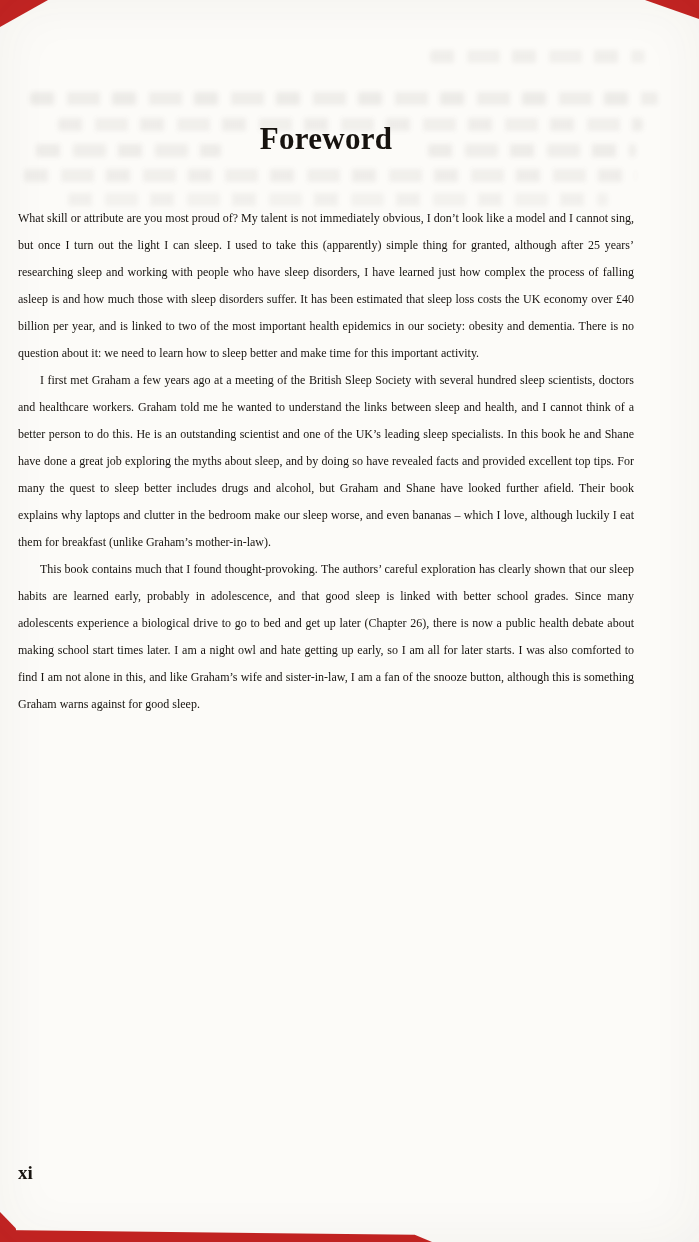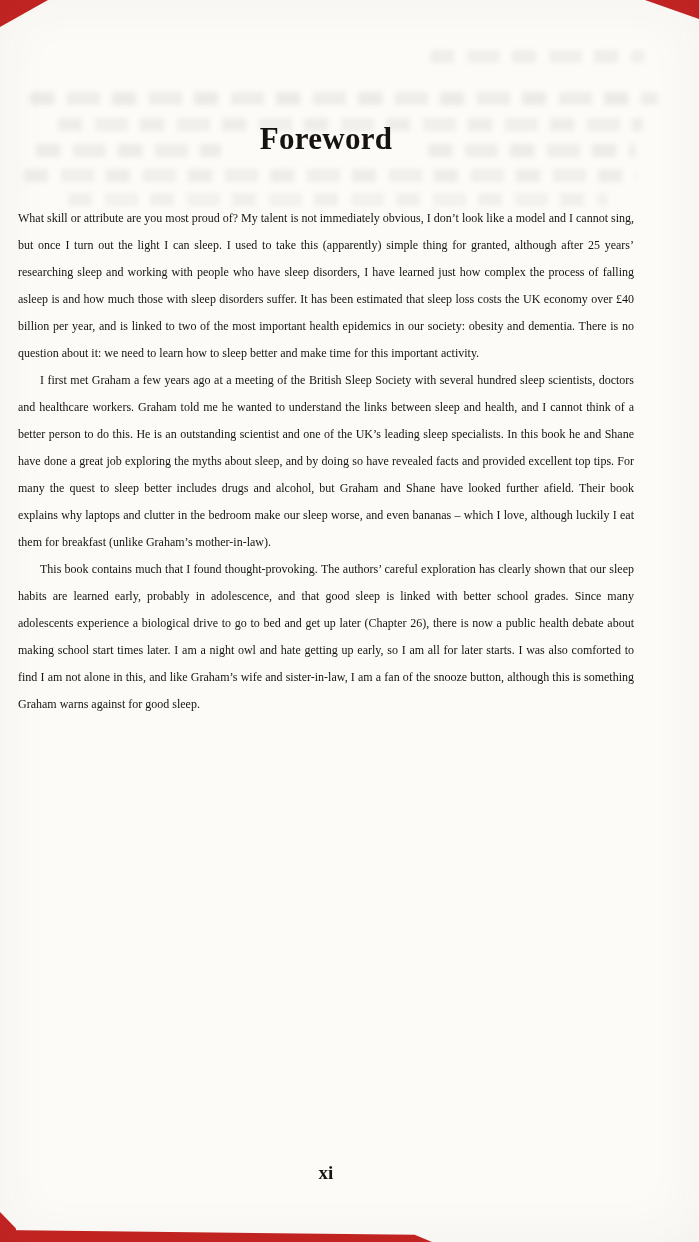--- a/index.html
+++ b/index.html
@@ -101,21 +101,21 @@
     z-index: 2;
   }
   .text-block p { margin: 0; }
   .text-block p.indent { text-indent: 22px; }
 
   .folio {
     position: absolute;
     top: 1162px;
     left: 18px;
     width: 616px;
-    text-align: center;
+    text-align: left;
     font-size: 19px;
     font-weight: 700;
     z-index: 2;
   }
 </style>
 </head>
 <body>
 
 <div class="page">
 

